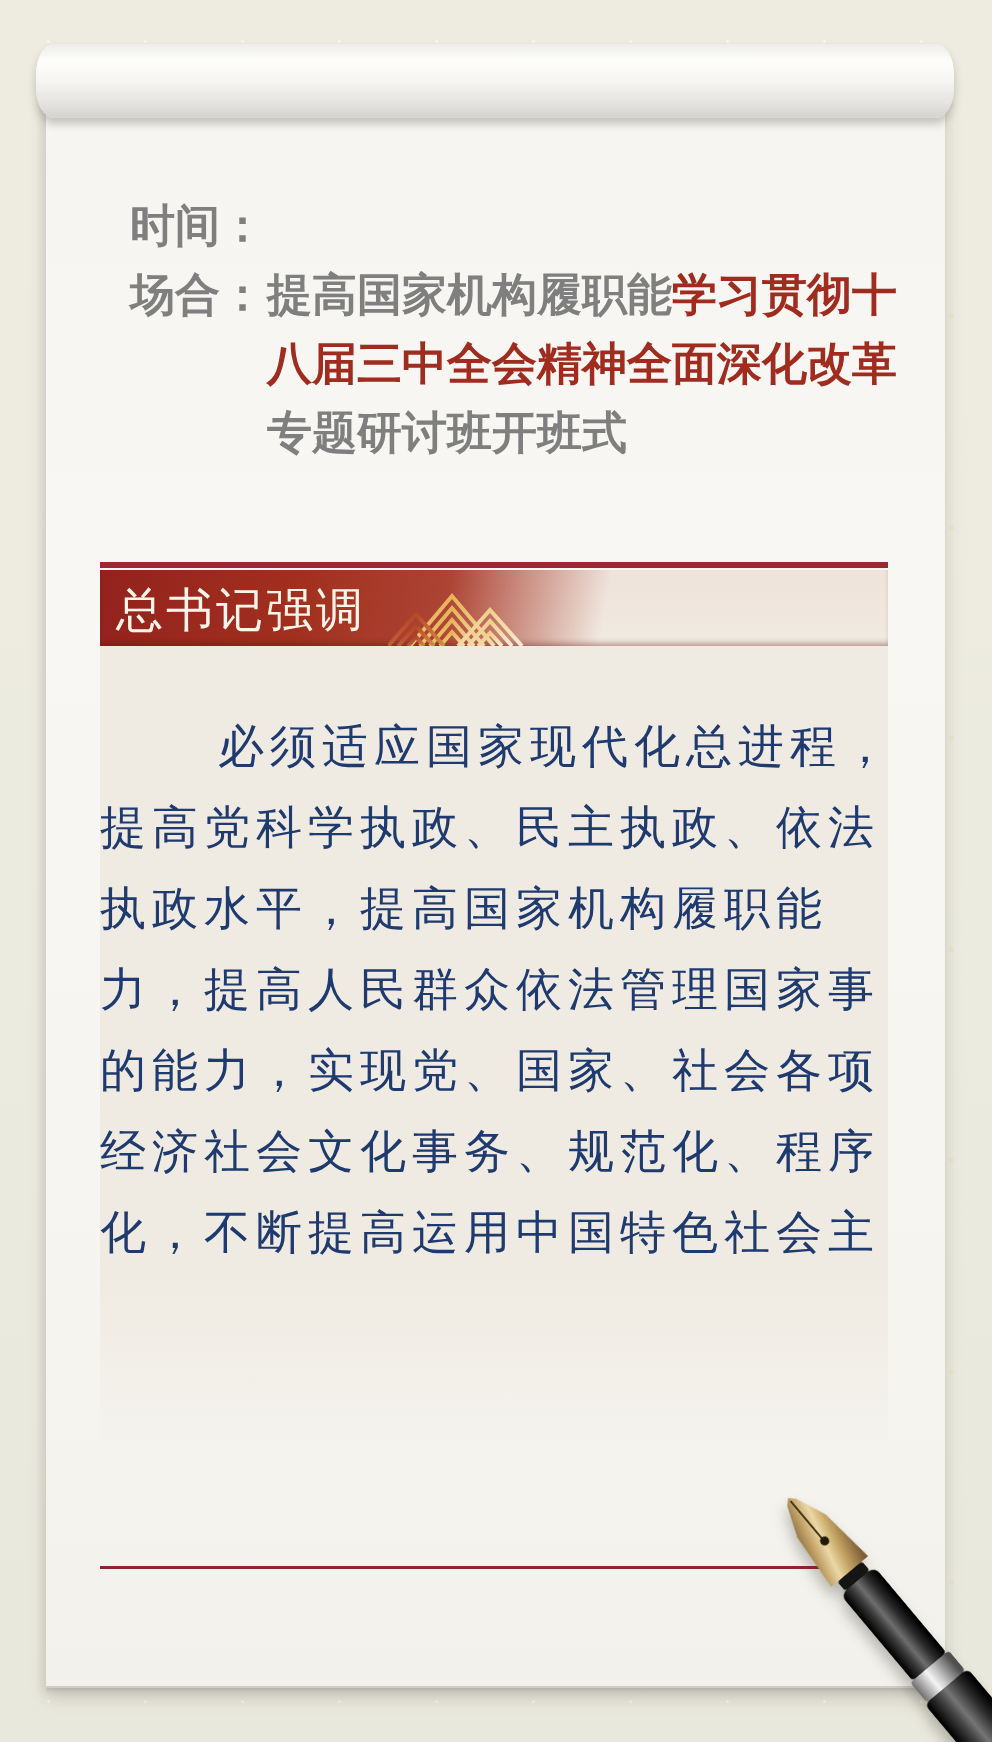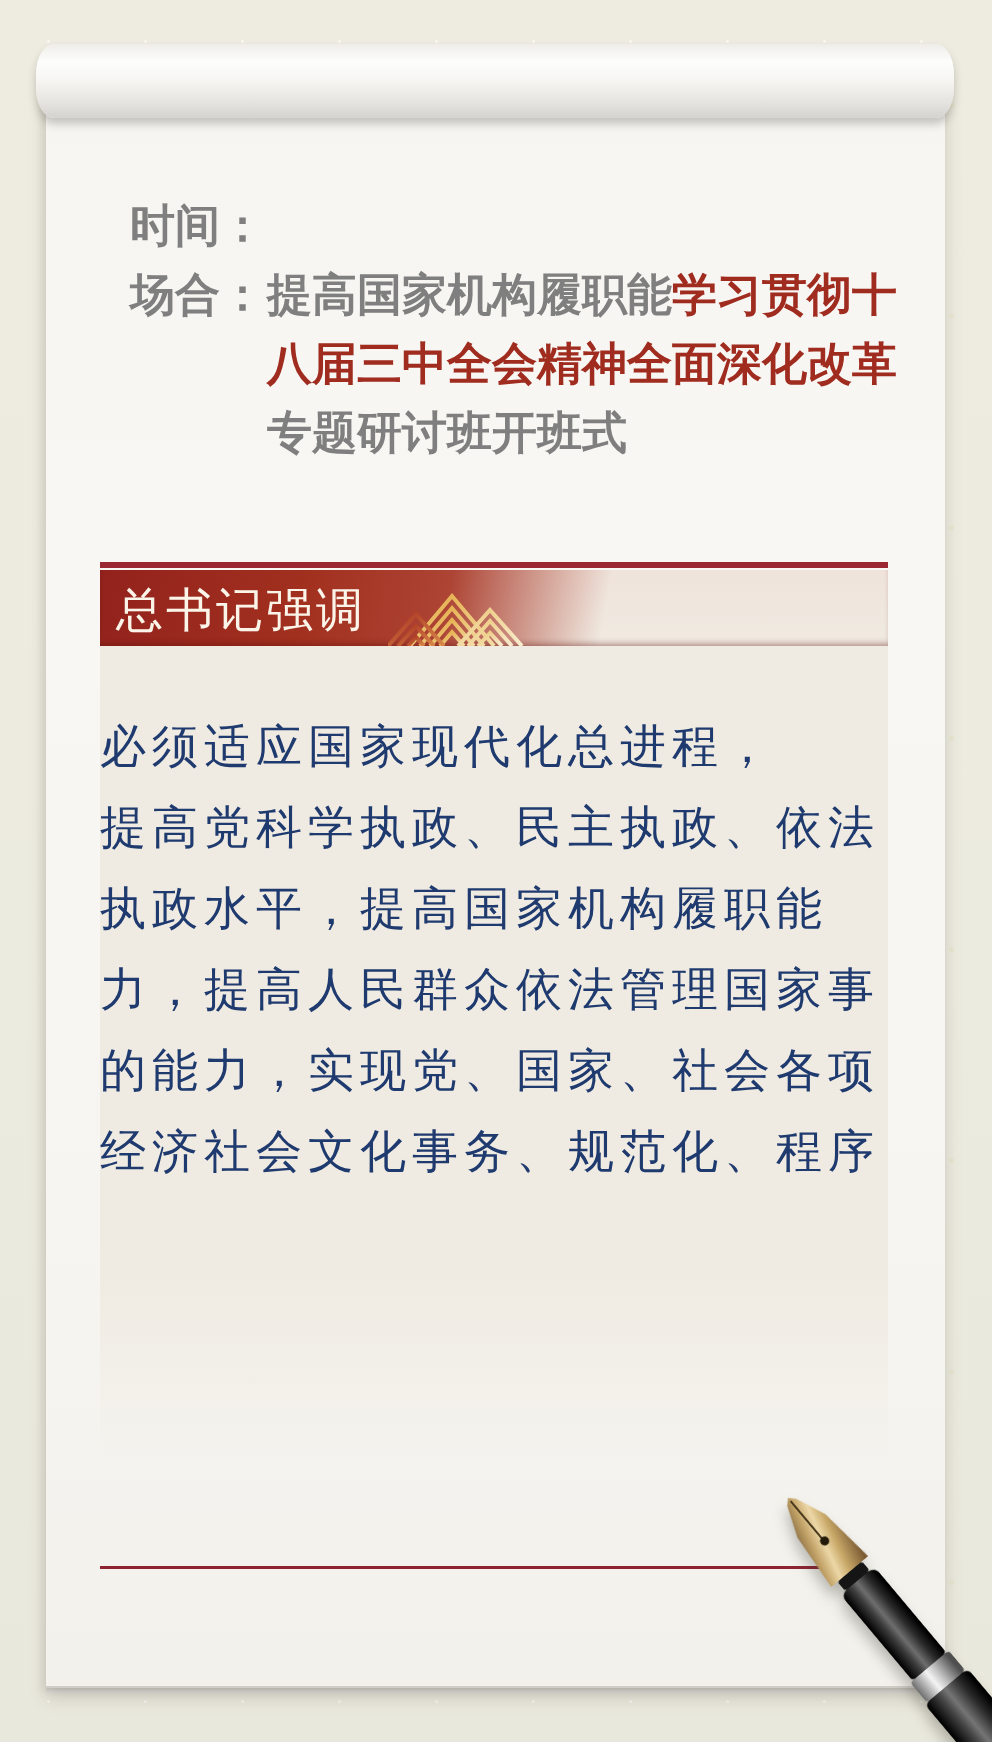--- a/index.html
+++ b/index.html
@@ -72,21 +72,21 @@
     color:#fbf4e9;font-size:47px;font-weight:normal;letter-spacing:3px;white-space:nowrap;
   }
   .mountains{position:absolute;left:288px;bottom:0;}
   
   .quote{
     position:absolute;left:100px;top:706px;width:790px;
     color:#1e3a6e;font-size:46px;letter-spacing:6px;
     font-family:"DejaVu Serif","Liberation Serif",serif;
   }
   .quote-line{height:81px;line-height:81px;white-space:nowrap;}
-  .quote-line.first{}
+  .quote-line.first{padding-left:118px;}
   
   .bottom-rule{
     position:absolute;left:100px;top:1566px;width:752px;height:3px;background:#8e2431;
   }
   
   .pen{
     position:absolute;left:756px;top:1498px;width:64px;height:560px;
     transform-origin:32px 0;transform:rotate(-40deg);
     display:flex;flex-direction:column;align-items:center;
     filter:drop-shadow(-7px 7px 7px rgba(50,45,35,0.30));
@@ -162,20 +162,21 @@
     </svg>
   </div>
 
   <div class="quote">
     <div class="quote-line first">必须适应国家现代化总进程，</div>
     <div class="quote-line">提高党科学执政、民主执政、依法</div>
     <div class="quote-line">执政水平，提高国家机构履职能</div>
     <div class="quote-line">力，提高人民群众依法管理国家事</div>
     <div class="quote-line">的能力，实现党、国家、社会各项</div>
     <div class="quote-line">经济社会文化事务、规范化、程序</div>
+    <div class="quote-line">化，不断提高运用中国特色社会主</div>
   </div>
 
   <div class="bottom-rule"></div>
 
   <div class="pen">
     <div class="pen-nib">
       <div class="pen-slit"></div>
       <div class="pen-hole"></div>
     </div>
     <div class="pen-collar"></div>

